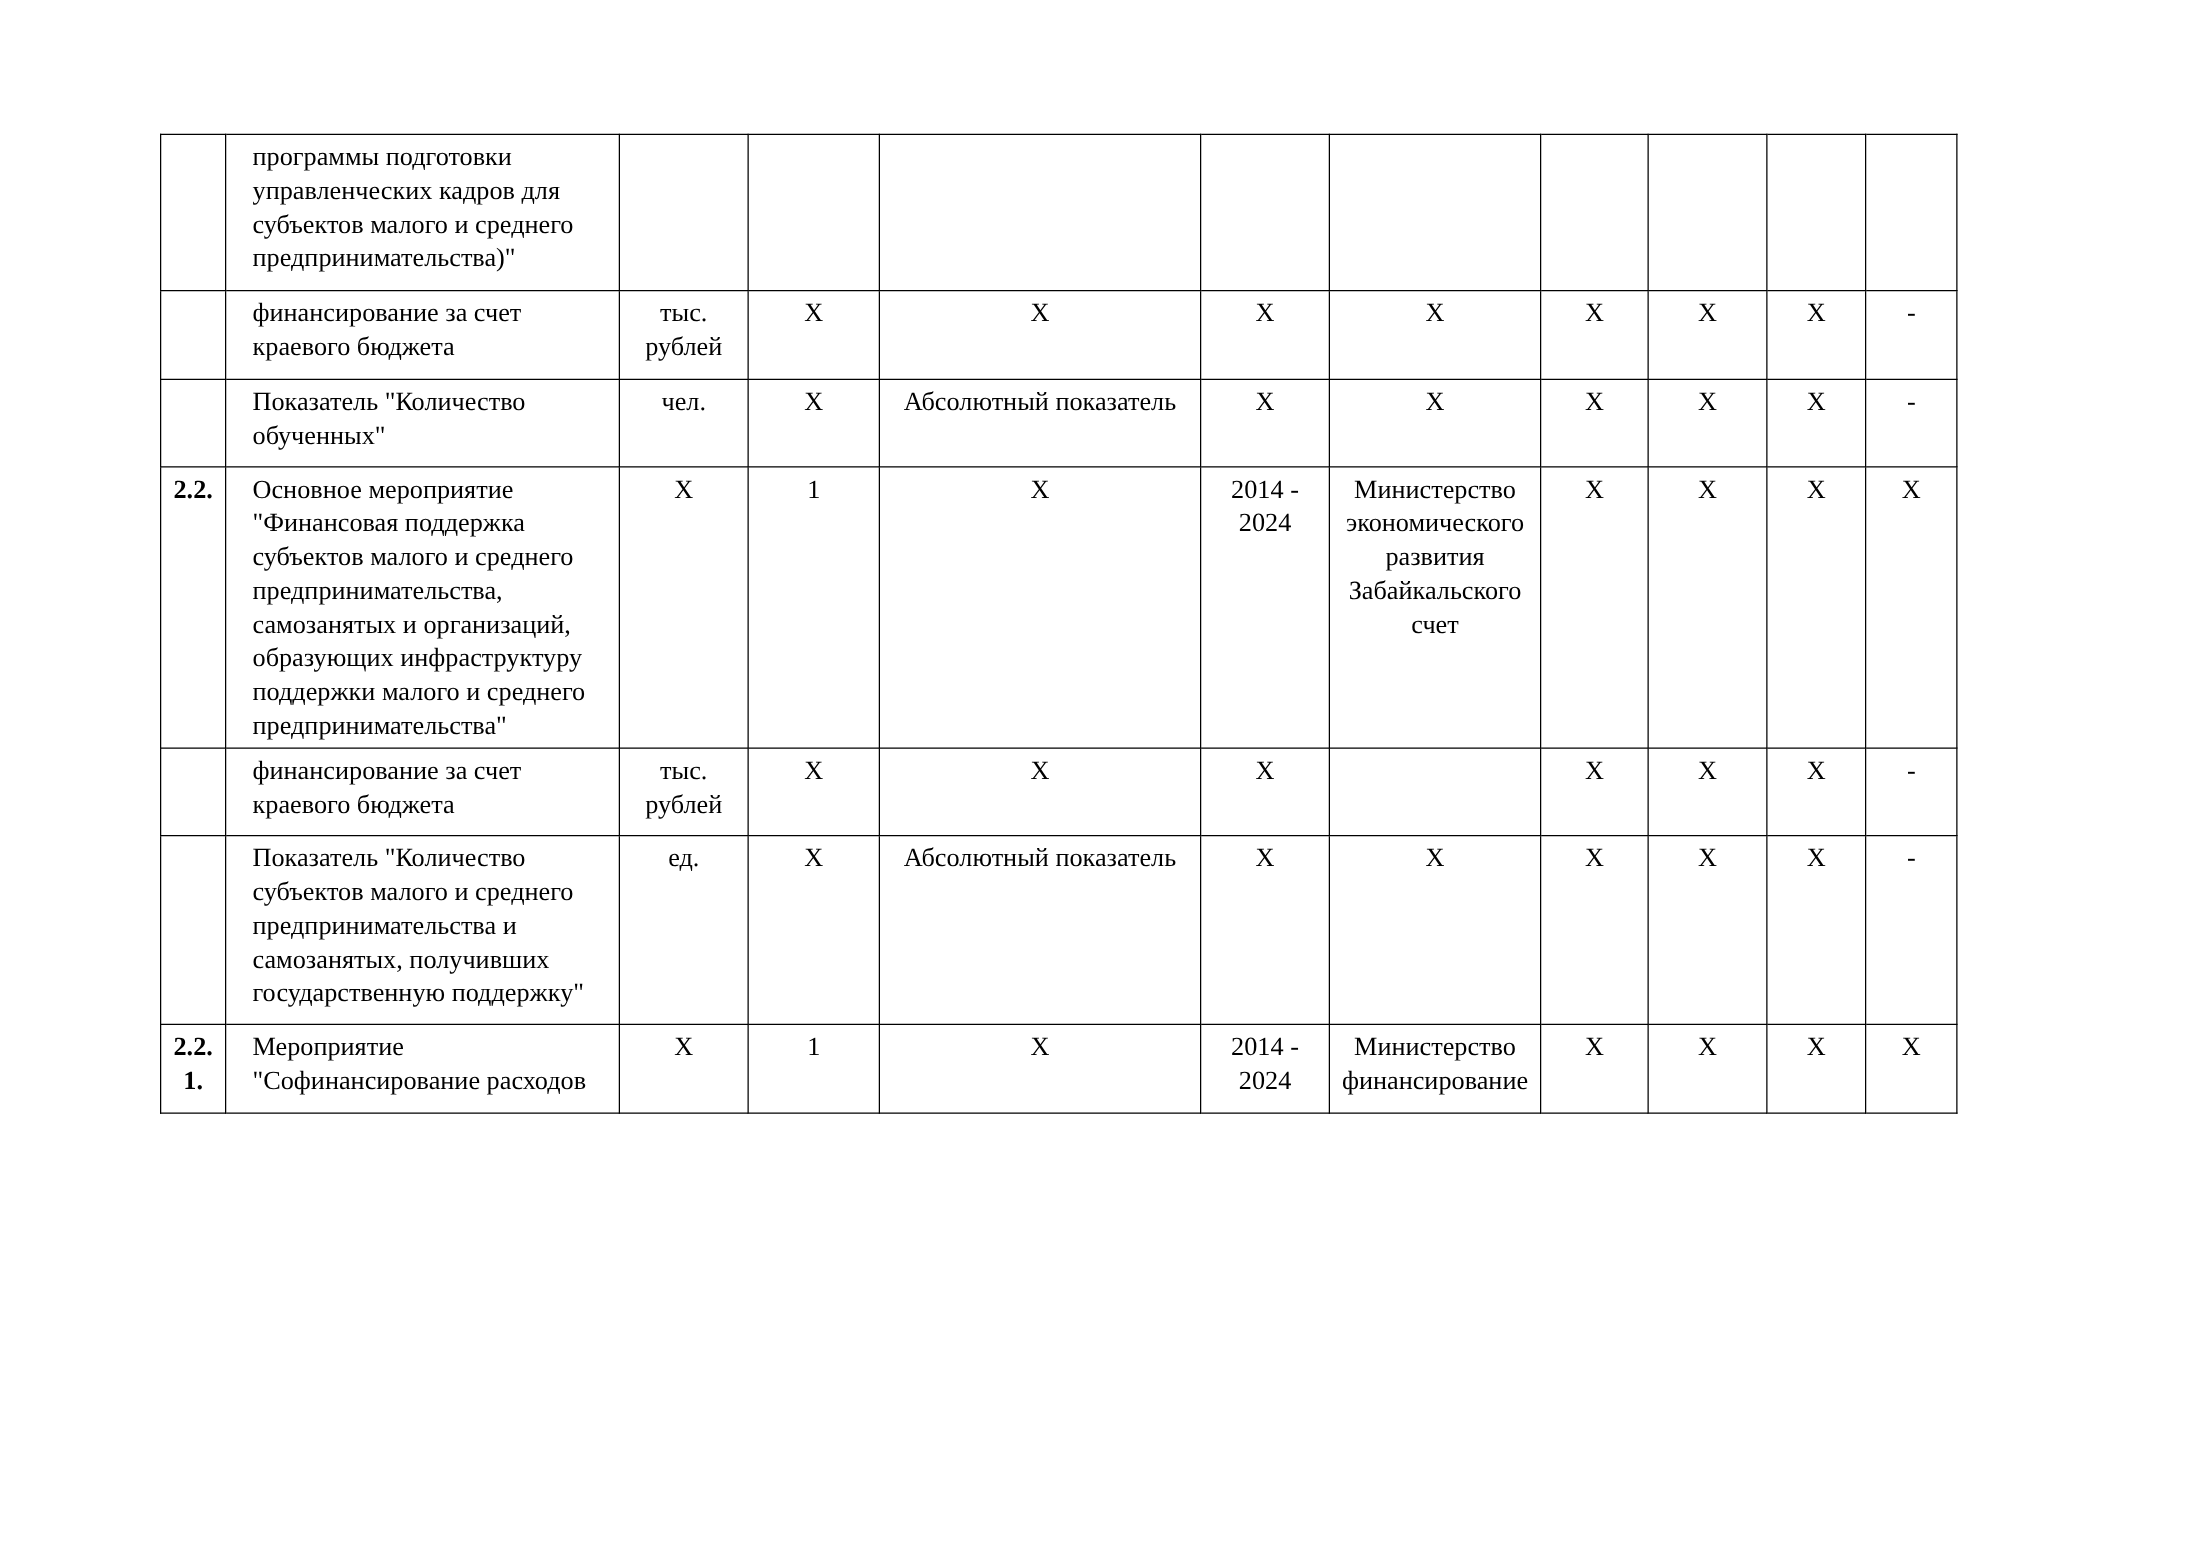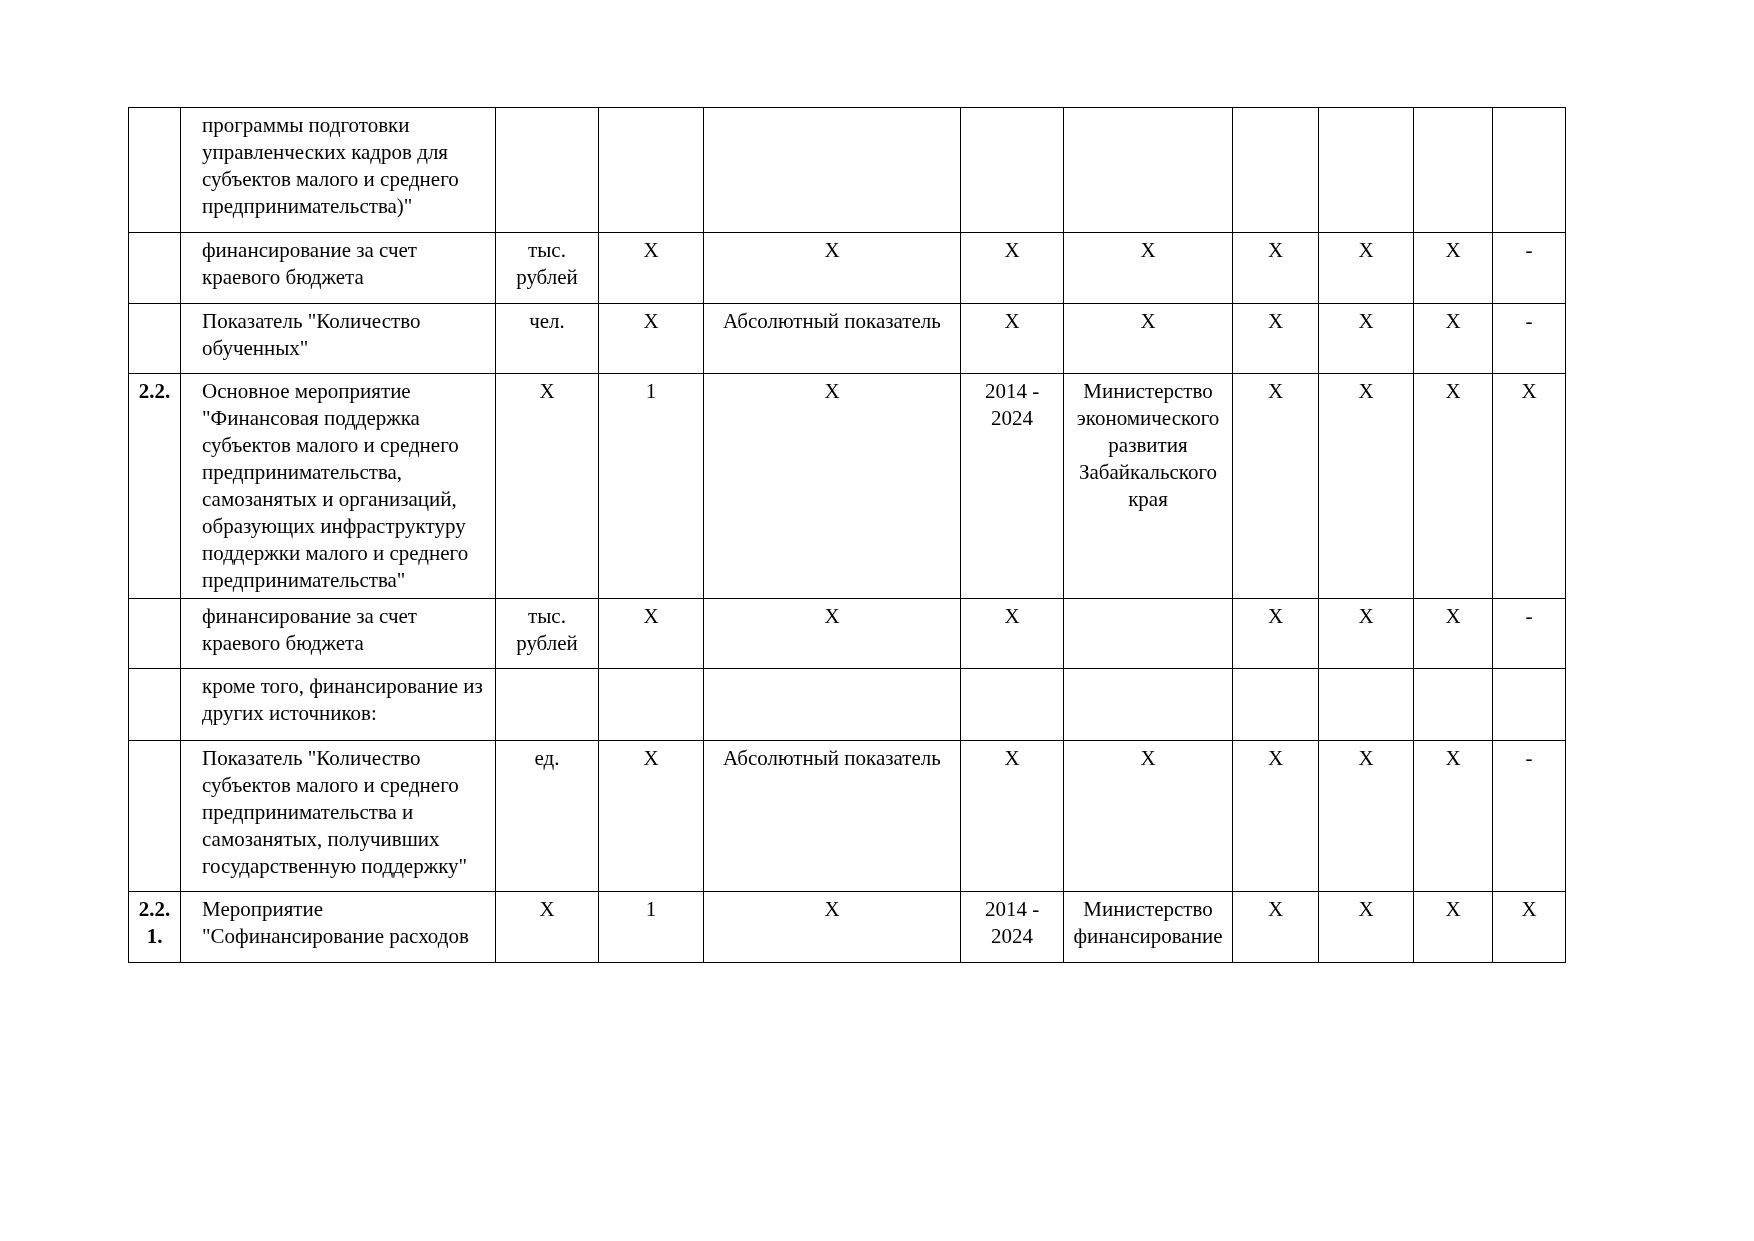--- a/index.html
+++ b/index.html
@@ -113,51 +113,38 @@
         <td>X</td>
         <td>-</td>
       </tr>
       <tr class="r3">
         <td class="num">2.2.</td>
         <td class="name">Основное мероприятие "Финансовая поддержка субъектов малого и среднего предпринимательства, самозанятых и организаций, образующих инфраструктуру поддержки малого и среднего предпринимательства"</td>
         <td>X</td>
         <td>1</td>
         <td>X</td>
         <td>2014 - 2024</td>
-        <td>Министерство экономического развития Забайкальского края</td>
+        <td>Министерство экономического развития Забайкальского счет</td>
         <td>X</td>
         <td>X</td>
         <td>X</td>
         <td>X</td>
       </tr>
       <tr class="r4">
         <td class="num"></td>
         <td class="name">финансирование за счет краевого бюджета</td>
         <td>тыс. рублей</td>
         <td>X</td>
         <td>X</td>
         <td>X</td>
         <td></td>
         <td>X</td>
         <td>X</td>
         <td>X</td>
         <td>-</td>
-      </tr>
-      <tr class="r5">
-        <td class="num"></td>
-        <td class="name">кроме того, финансирование из других источников:</td>
-        <td></td>
-        <td></td>
-        <td></td>
-        <td></td>
-        <td></td>
-        <td></td>
-        <td></td>
-        <td></td>
-        <td></td>
       </tr>
       <tr class="r7">
         <td class="num"></td>
         <td class="name">Показатель "Количество субъектов малого и среднего предпринимательства и самозанятых, получивших государственную поддержку"</td>
         <td>ед.</td>
         <td>X</td>
         <td>Абсолютный показатель</td>
         <td>X</td>
         <td>X</td>
         <td>X</td>

